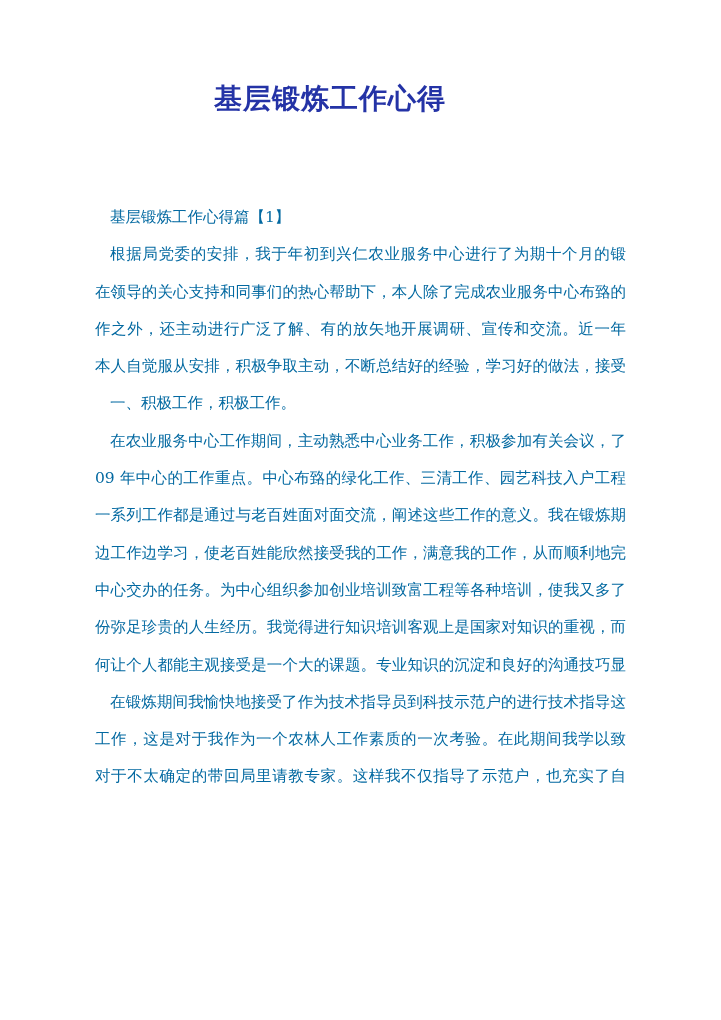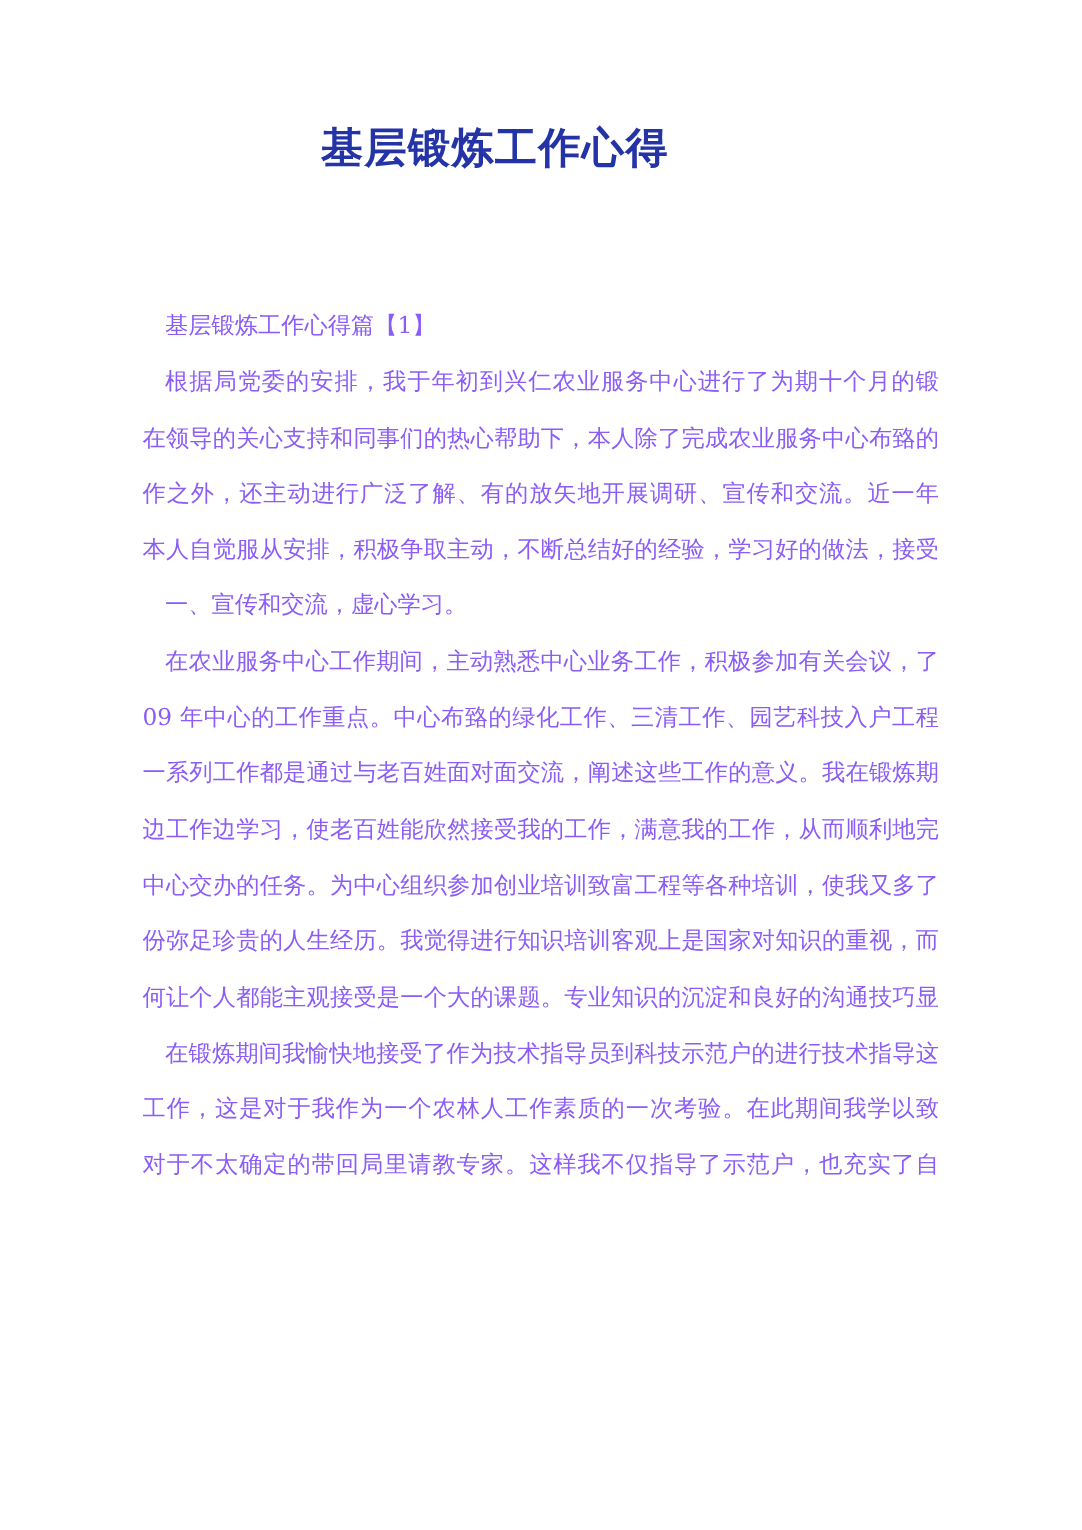--- a/index.html
+++ b/index.html
@@ -32,21 +32,21 @@
     top: 199px;
     left: 95px;
     width: 531px;
   }
   .text-line {
     box-sizing: border-box;
     width: 531px;
     height: 37.3px;
     line-height: 37.3px;
     font-size: 15.5px;
-    color: #8b5cf6;
+    color: #0369a1;
     text-align: left;
     overflow: hidden;
     white-space: nowrap;
   }
   .text-line.justify {
     white-space: normal;
     text-align: justify;
     text-align-last: justify;
   }
   .text-line.indent {
@@ -57,21 +57,21 @@
 <body>
 
 <div class="page">
   <h1 class="doc-title">基层锻炼工作心得</h1>
   <div class="document-body">
       <div class="text-line indent">基层锻炼工作心得篇【1】</div>
       <div class="text-line justify indent">根据局党委的安排，我于年初到兴仁农业服务中心进行了为期十个月的锻炼。</div>
       <div class="text-line justify">在领导的关心支持和同事们的热心帮助下，本人除了完成农业服务中心布臵的工</div>
       <div class="text-line justify">作之外，还主动进行广泛了解、有的放矢地开展调研、宣传和交流。近一年来，</div>
       <div class="text-line justify">本人自觉服从安排，积极争取主动，不断总结好的经验，学习好的做法，接受新</div>
-      <div class="text-line indent">一、宣传和交流，虚心学习。</div>
+      <div class="text-line indent">一、积极工作，积极工作。</div>
       <div class="text-line justify indent">在农业服务中心工作期间，主动熟悉中心业务工作，积极参加有关会议，了解</div>
       <div class="text-line justify">09 年中心的工作重点。中心布臵的绿化工作、三清工作、园艺科技入户工程等</div>
       <div class="text-line justify">一系列工作都是通过与老百姓面对面交流，阐述这些工作的意义。我在锻炼期间</div>
       <div class="text-line justify">边工作边学习，使老百姓能欣然接受我的工作，满意我的工作，从而顺利地完成</div>
       <div class="text-line justify">中心交办的任务。为中心组织参加创业培训致富工程等各种培训，使我又多了一</div>
       <div class="text-line justify">份弥足珍贵的人生经历。我觉得进行知识培训客观上是国家对知识的重视，而如</div>
       <div class="text-line justify">何让个人都能主观接受是一个大的课题。专业知识的沉淀和良好的沟通技巧显得</div>
       <div class="text-line justify indent">在锻炼期间我愉快地接受了作为技术指导员到科技示范户的进行技术指导这项</div>
       <div class="text-line justify">工作，这是对于我作为一个农林人工作素质的一次考验。在此期间我学以致用，</div>
       <div class="text-line justify">对于不太确定的带回局里请教专家。这样我不仅指导了示范户，也充实了自己，</div>

